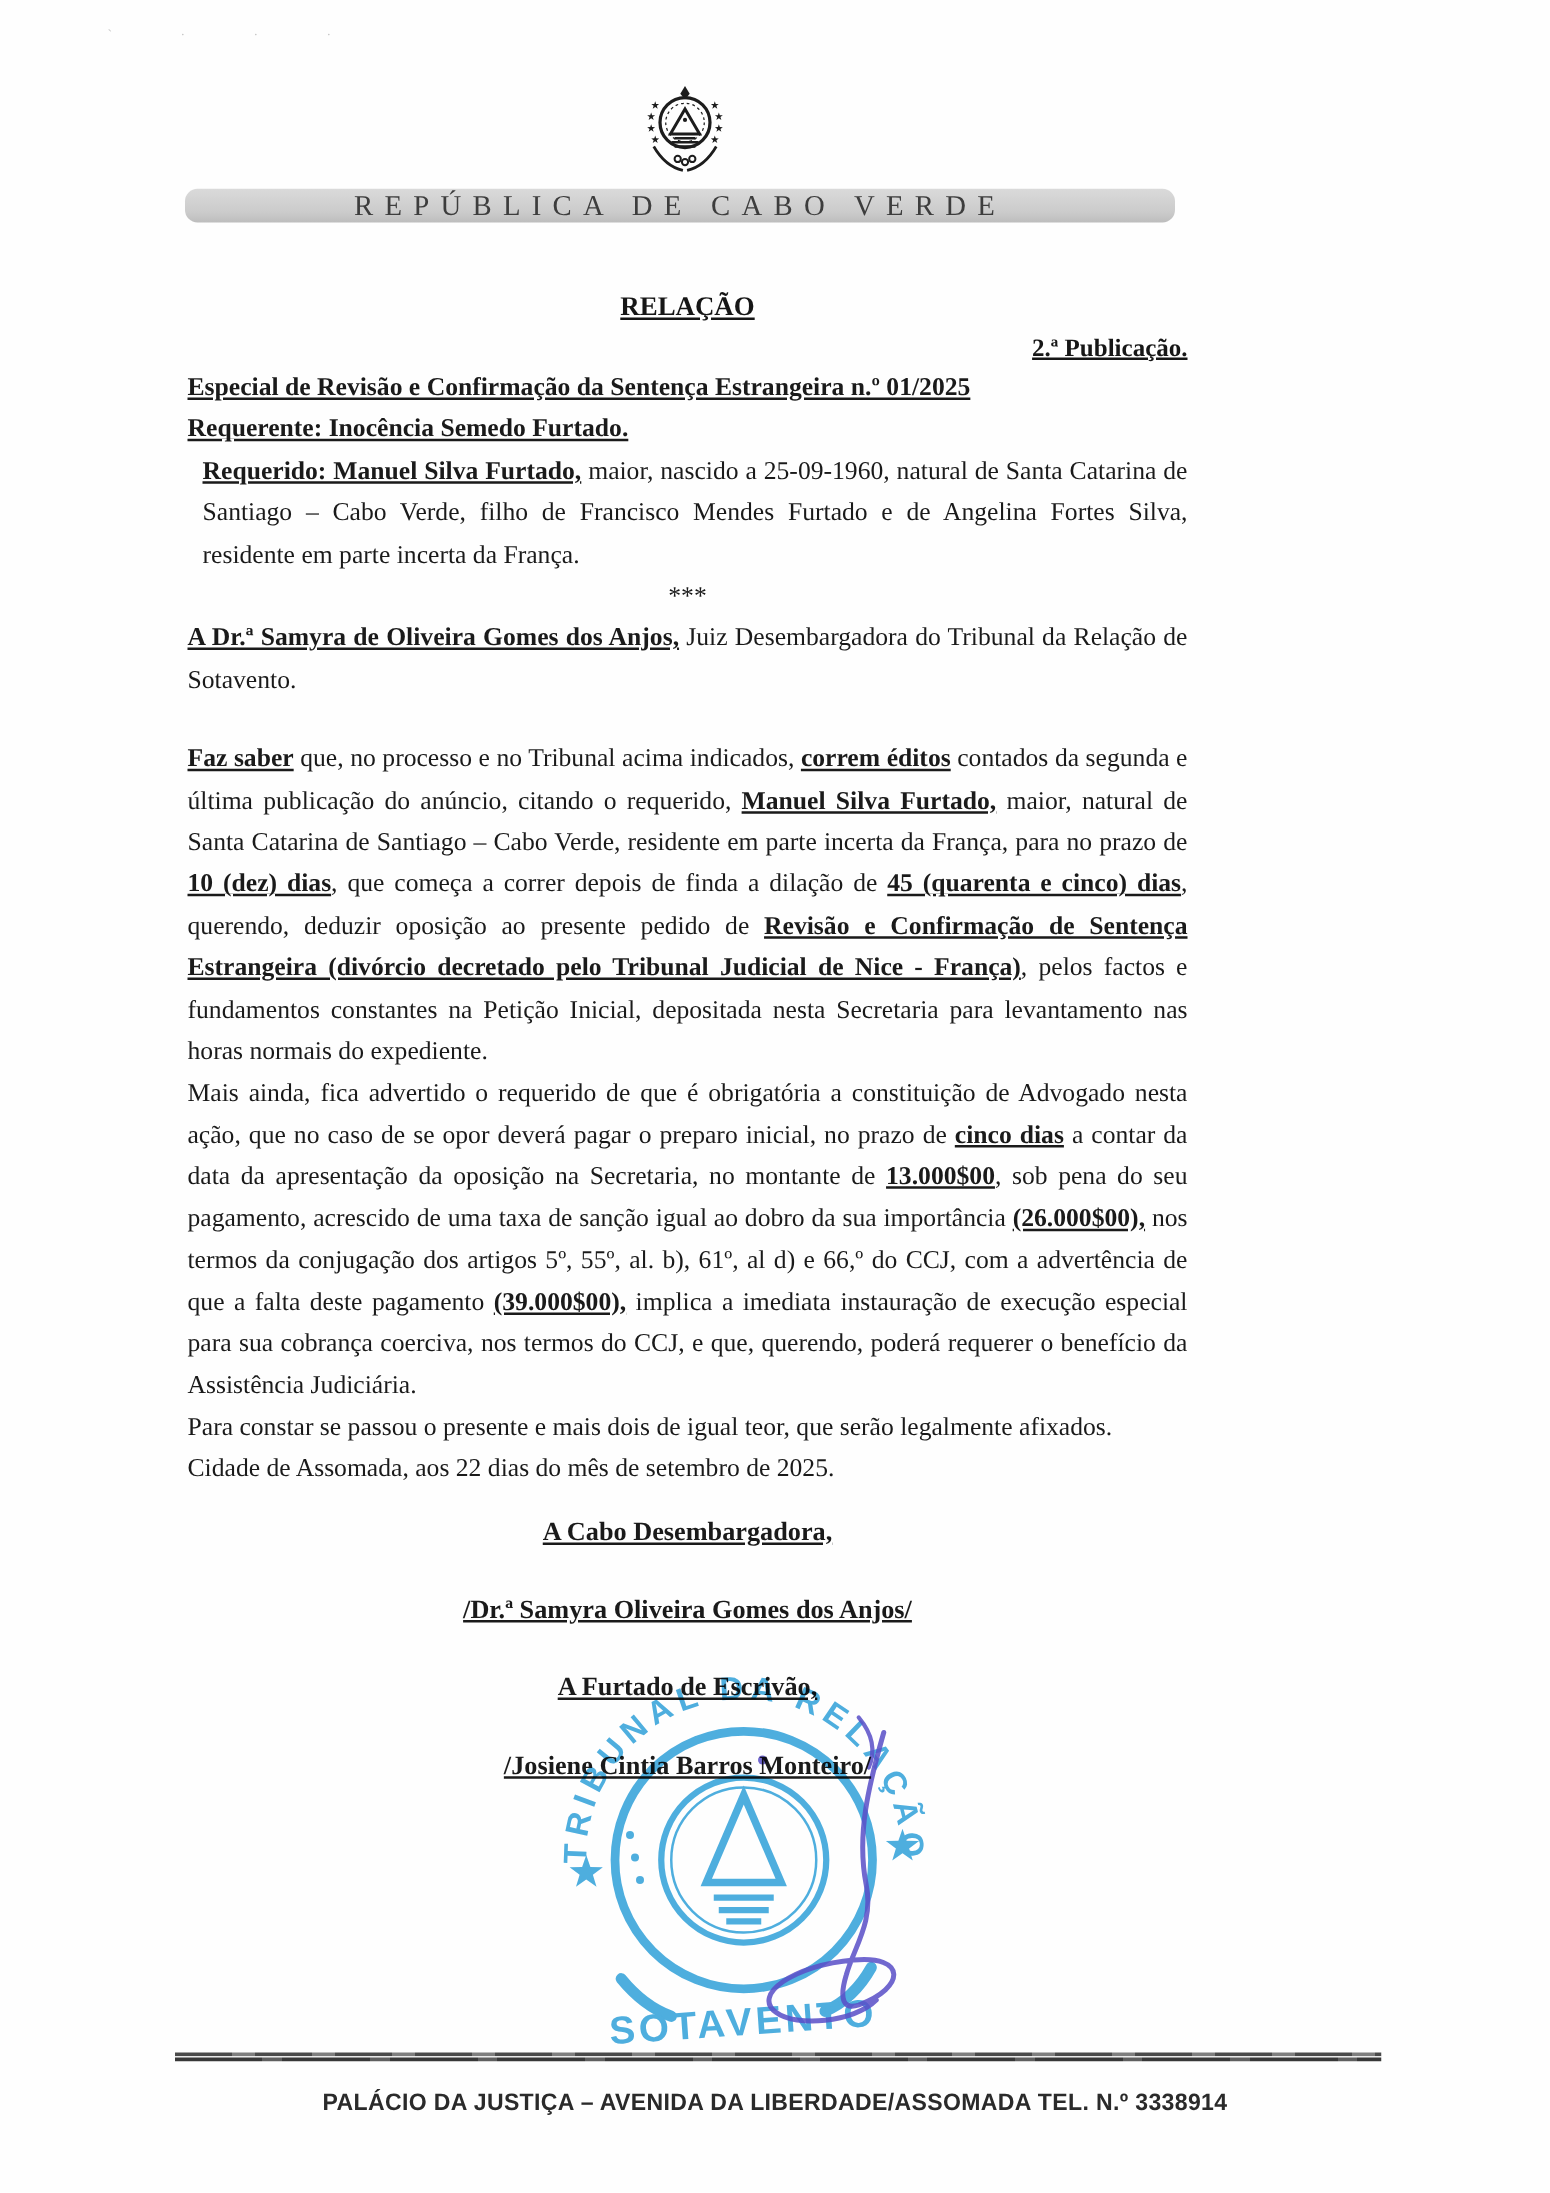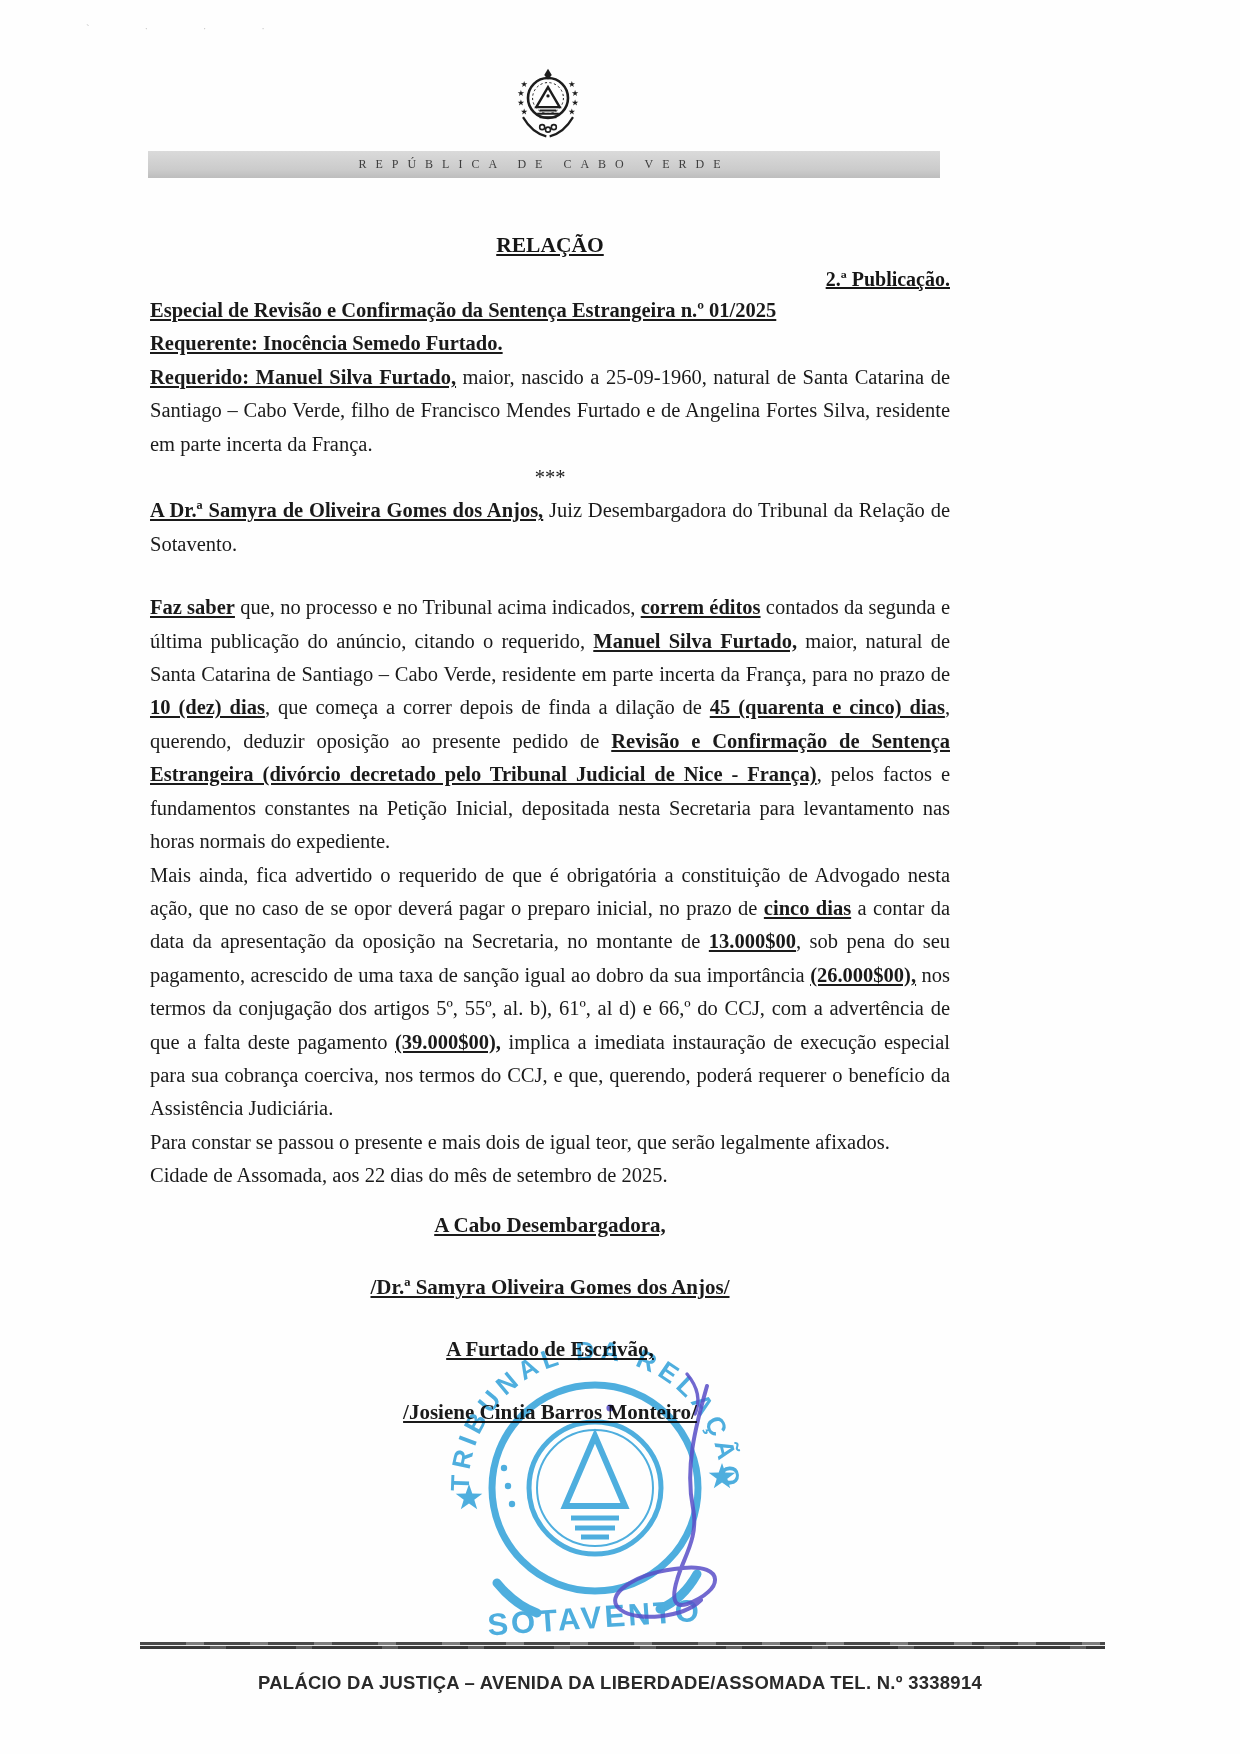--- a/index.html
+++ b/index.html
@@ -17,21 +17,21 @@
   .emblem{position:absolute;left:498px;top:62px;}
   .emblem *{vector-effect:non-scaling-stroke;}
   .emb-stroke{stroke:#1d1d1d;fill:none;}
   .emb-fill{fill:#1d1d1d;}
 
   
   .banner{
     position:absolute;left:148px;top:151px;width:792px;height:27px;
     background:linear-gradient(#dadada, var(--banner-gray,#cbcbcb) 70%, #bdbdbd);
     display:flex;align-items:center;justify-content:center;
-    font-size:12px;letter-spacing:9px;color:#3d3d3d;white-space:nowrap;
+    font-size:23px;letter-spacing:9px;color:#3d3d3d;white-space:nowrap;border-radius:10px;
   }
   .court-title{
     position:absolute;left:150px;top:179px;width:800px;text-align:center;
     font-size:30px;font-weight:bold;letter-spacing:.4px;color:#222;
   }
 
   
   .content{position:absolute;left:150px;top:233px;width:800px;}
   .doc-title{text-align:center;font-size:21.5px;font-weight:bold;
     text-decoration:underline;margin:0 0 10px;}
@@ -102,21 +102,21 @@
 
   <div class="banner">REPÚBLICA DE CABO VERDE</div>
 
 
   <div class="content">
     <p class="doc-title">RELAÇÃO</p>
     <p class="pub-note">2.ª Publicação.</p>
     <div>
         <p class="para" style="text-align: left;"><span class="b">Especial de Revisão e Confirmação da Sentença Estrangeira n.º 01/2025</span></p>
         <p class="para" style="text-align: left;"><span class="b">Requerente: Inocência Semedo Furtado.</span></p>
-        <p class="para" style="text-align: justify;"><span class="b">Requerido: Manuel Silva Furtado,</span><span> maior, nascido a 25-09-1960, natural de Santa Catarina de Santiago – Cabo Verde, filho de Francisco Mendes Furtado e de Angelina Fortes Silva, residente em parte incerta da França.</span></p>
+        <p class="para" style="text-align: justify; margin-left: 12px;"><span class="b">Requerido: Manuel Silva Furtado,</span><span> maior, nascido a 25-09-1960, natural de Santa Catarina de Santiago – Cabo Verde, filho de Francisco Mendes Furtado e de Angelina Fortes Silva, residente em parte incerta da França.</span></p>
         <p class="para" style="text-align: center;"><span>***</span></p>
         <p class="para" style="text-align: justify;"><span class="b">A Dr.ª Samyra de Oliveira Gomes dos Anjos,</span><span> Juiz Desembargadora do Tribunal da Relação de Sotavento.</span></p>
         <p class="para space-before" style="text-align: justify;"><span class="b">Faz saber</span><span> que, no processo e no Tribunal acima indicados, </span><span class="b">correm éditos</span><span> contados da segunda e última publicação do anúncio, citando o requerido, </span><span class="b">Manuel Silva Furtado,</span><span> maior, natural de Santa Catarina de Santiago – Cabo Verde, residente em parte incerta da França, para no prazo de </span><span class="b">10 (dez) dias</span><span>, que começa a correr depois de finda a dilação de </span><span class="b">45 (quarenta e cinco) dias</span><span>, querendo, deduzir oposição ao presente pedido de </span><span class="b">Revisão e Confirmação de Sentença Estrangeira (divórcio decretado pelo Tribunal Judicial de Nice - França)</span><span>, pelos factos e fundamentos constantes na Petição Inicial, depositada nesta Secretaria para levantamento nas horas normais do expediente.</span></p>
         <p class="para" style="text-align: justify;"><span>Mais ainda, fica advertido o requerido de que é obrigatória a constituição de Advogado nesta ação, que no caso de se opor deverá pagar o preparo inicial, no prazo de </span><span class="b">cinco dias</span><span> a contar da data da apresentação da oposição na Secretaria, no montante de </span><span class="b">13.000$00</span><span>, sob pena do seu pagamento, acrescido de uma taxa de sanção igual ao dobro da sua importância </span><span class="b">(26.000$00),</span><span> nos termos da conjugação dos artigos 5º, 55º, al. b), 61º, al d) e 66,º do CCJ, com a advertência de que a falta deste pagamento </span><span class="b">(39.000$00),</span><span> implica a imediata instauração de execução especial para sua cobrança coerciva, nos termos do CCJ, e que, querendo, poderá requerer o benefício da Assistência Judiciária.</span></p>
         <p class="para" style="text-align: justify;"><span>Para constar se passou o presente e mais dois de igual teor, que serão legalmente afixados.</span></p>
         <p class="para" style="text-align: left;"><span>Cidade de Assomada, aos 22 dias do mês de setembro de 2025.</span></p>
         <p class="para sig sig-first" style="text-align: center;"><span class="b">A Cabo Desembargadora,</span></p>
         <p class="para sig" style="text-align: center;"><span class="b">/Dr.ª Samyra Oliveira Gomes dos Anjos/</span></p>
         <p class="para sig" style="text-align: center;"><span class="b">A Furtado de Escrivão,</span></p>
         <p class="para sig" style="text-align: center;"><span class="b">/Josiene Cintia Barros Monteiro/</span></p>

